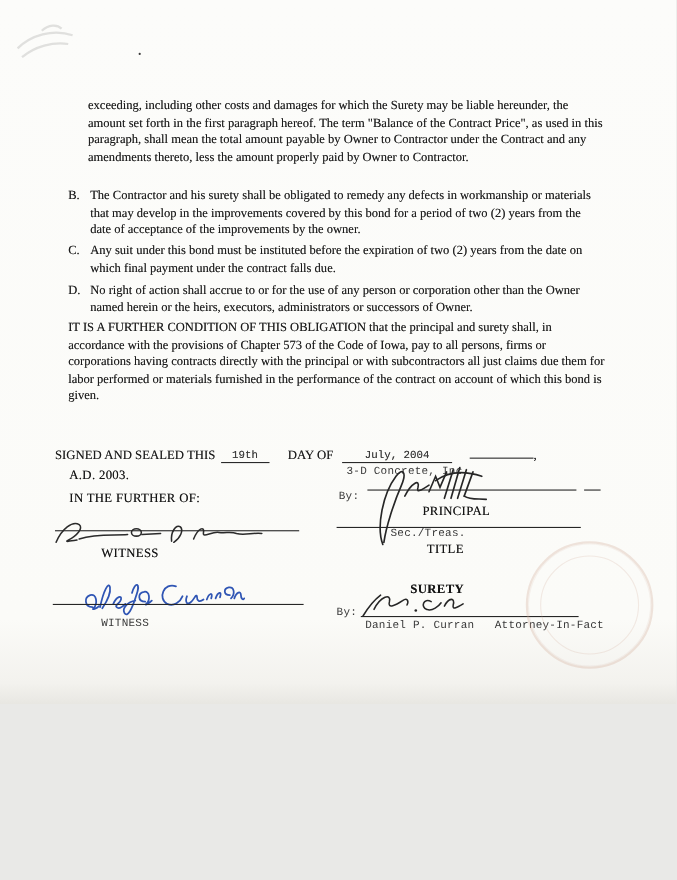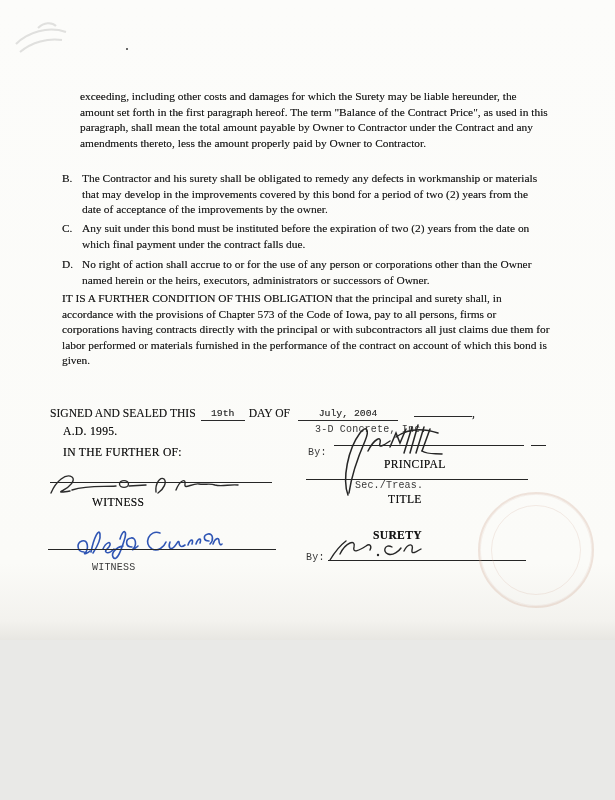--- a/index.html
+++ b/index.html
@@ -109,36 +109,36 @@
     <span class="item-text">The Contractor and his surety shall be obligated to remedy any defects in workmanship or materials that may develop in the improvements covered by this bond for a period of two (2) years from the date of acceptance of the improvements by the owner.</span>
   </div>
 
   <div class="list-item" style="left:62px;top:221px;width:486px;">
     <span class="item-label">C.</span>
     <span class="item-text">Any suit under this bond must be instituted before the expiration of two (2) years from the date on which final payment under the contract falls due.</span>
   </div>
 
   <div class="list-item" style="left:62px;top:257px;width:486px;">
     <span class="item-label">D.</span>
-    <span class="item-text">No right of action shall accrue to or for the use of any person or corporations other than the Owner named herein or the heirs, executors, administrators or successors of Owner.</span>
+    <span class="item-text">No right of action shall accrue to or for the use of any person or corporation other than the Owner named herein or the heirs, executors, administrators or successors of Owner.</span>
   </div>
 
   <p class="para" style="left:62px;top:291px;width:492px;">IT IS A FURTHER CONDITION OF THIS OBLIGATION that the principal and surety shall, in accordance with the provisions of Chapter 573 of the Code of Iowa, pay to all persons, firms or corporations having contracts directly with the principal or with subcontractors all just claims due them for labor performed or materials furnished in the performance of the contract on account of which this bond is given.</p>
 
 
   <div class="signed-row">
     <span class="serif">SIGNED AND SEALED THIS</span>
     <span class="fill mono" style="width:44px;margin-left:5px;">19th</span>
-    <span class="serif" style="margin-left:4px;">DAY OF</span>
+    <span class="serif" style="margin-left:17px;">DAY OF</span>
     <span class="fill mono" style="width:100px;margin-left:8px;">July, 2004</span>
     <span class="fill-empty" style="width:58px;margin-left:16px;"></span>
     <span class="serif">,</span>
   </div>
 
-  <span class="abs label-caps" style="left:63px;top:425px;">A.D. 1995.</span>
+  <span class="abs label-caps" style="left:63px;top:425px;">A.D. 2003.</span>
   <span class="abs label-caps" style="left:63px;top:446px;">IN THE FURTHER OF:</span>
 
   <svg class="sig" style="left:48px;top:471px;" width="225" height="26" viewBox="0 0 225 26">
     <g fill="none" stroke="#2b2b2b" stroke-width="1.4" stroke-linecap="round">
       <path d="M3,22 C8,10 18,2 24,6 C28,9 22,16 14,20 C10,22 16,21 22,20"></path>
       <path d="M24,19 C40,14 55,16 68,15"></path>
       <ellipse cx="76" cy="13" rx="4.5" ry="3.4"></ellipse>
       <path d="M81,15 L98,14"></path>
       <path d="M108,21 C107,13 112,5 116,8 C119,11 116,18 110,22"></path>
       <path d="M128,19 C132,9 138,7 137,13 C136,19 144,12 151,13 C157,14 162,12 167,14 C174,16 182,13 190,14"></path>
@@ -192,20 +192,21 @@
 
   <svg class="sig" style="left:326px;top:536px;" width="105" height="28" viewBox="0 0 105 28">
     <g fill="none" stroke="#262626" stroke-width="1.4" stroke-linecap="round">
       <path d="M4,24 C10,14 16,8 20,5"></path>
       <path d="M14,18 C20,6 30,3 28,11 C26,18 34,14 40,10 C44,7 46,10 44,14"></path>
       <circle cx="52" cy="19" r="1.2" fill="#262626" stroke="none"></circle>
       <path d="M66,11 C59,7 56,16 62,18 C67,20 73,15 75,12"></path>
       <path d="M78,15 C82,7 88,7 86,14 C85,19 90,16 95,13"></path>
     </g>
   </svg>
+  <span class="abs mono typed" style="left:332px;top:564px;">Daniel P. Curran   Attorney-In-Fact</span>
 
   <div class="seal">
     <div class="seal-inner"></div>
   </div>
 
   <span class="page-number">21</span>
 
 </div>
 
 </body></html>

